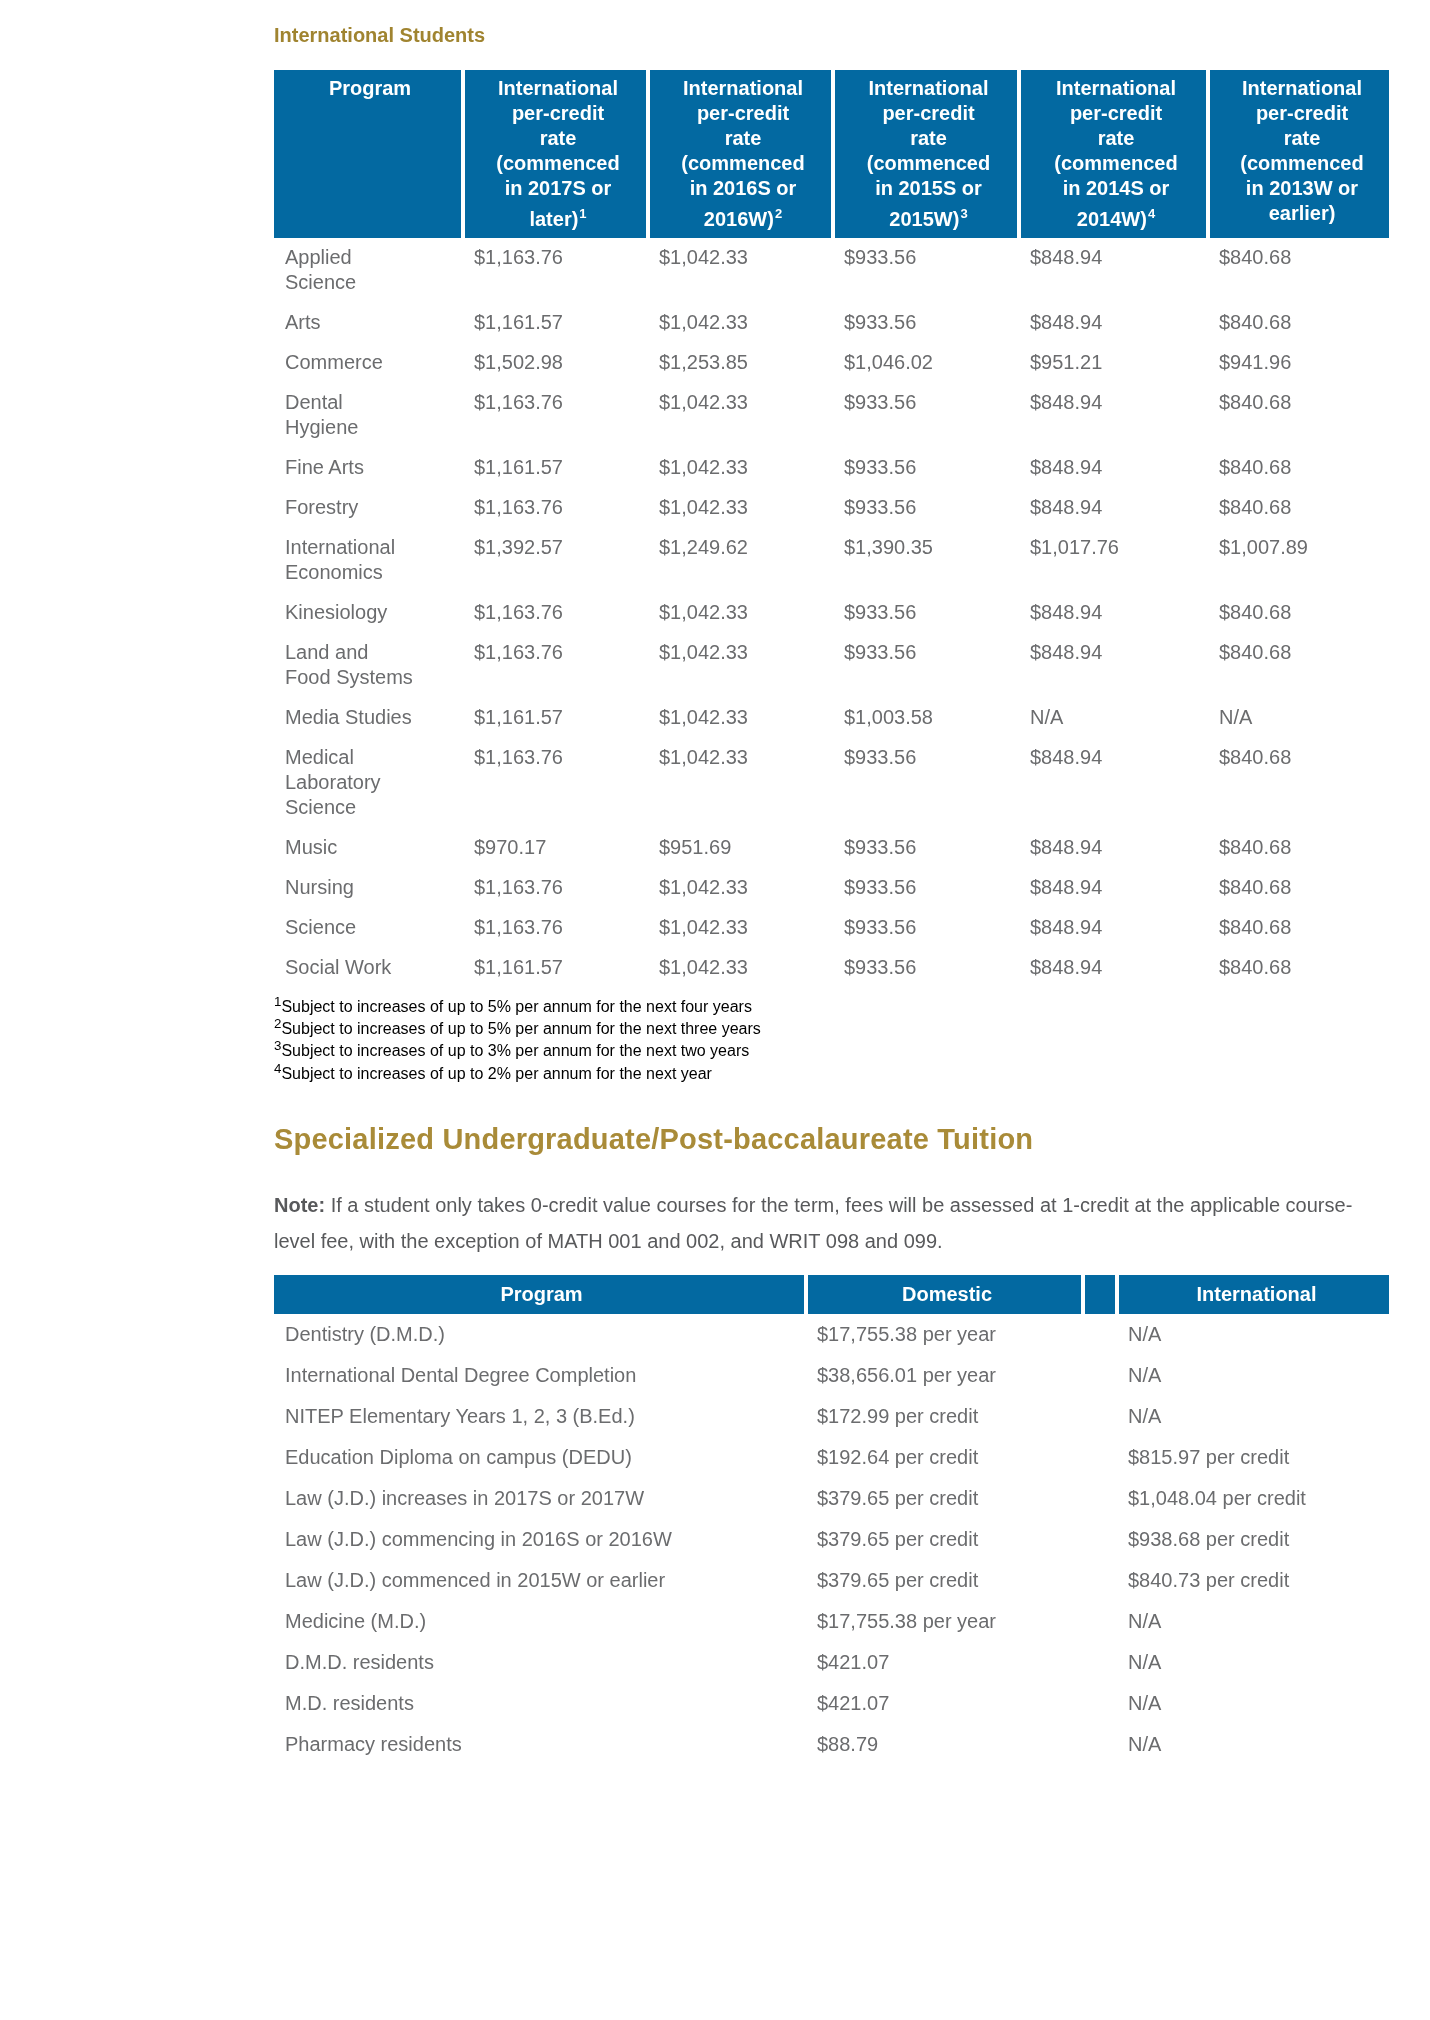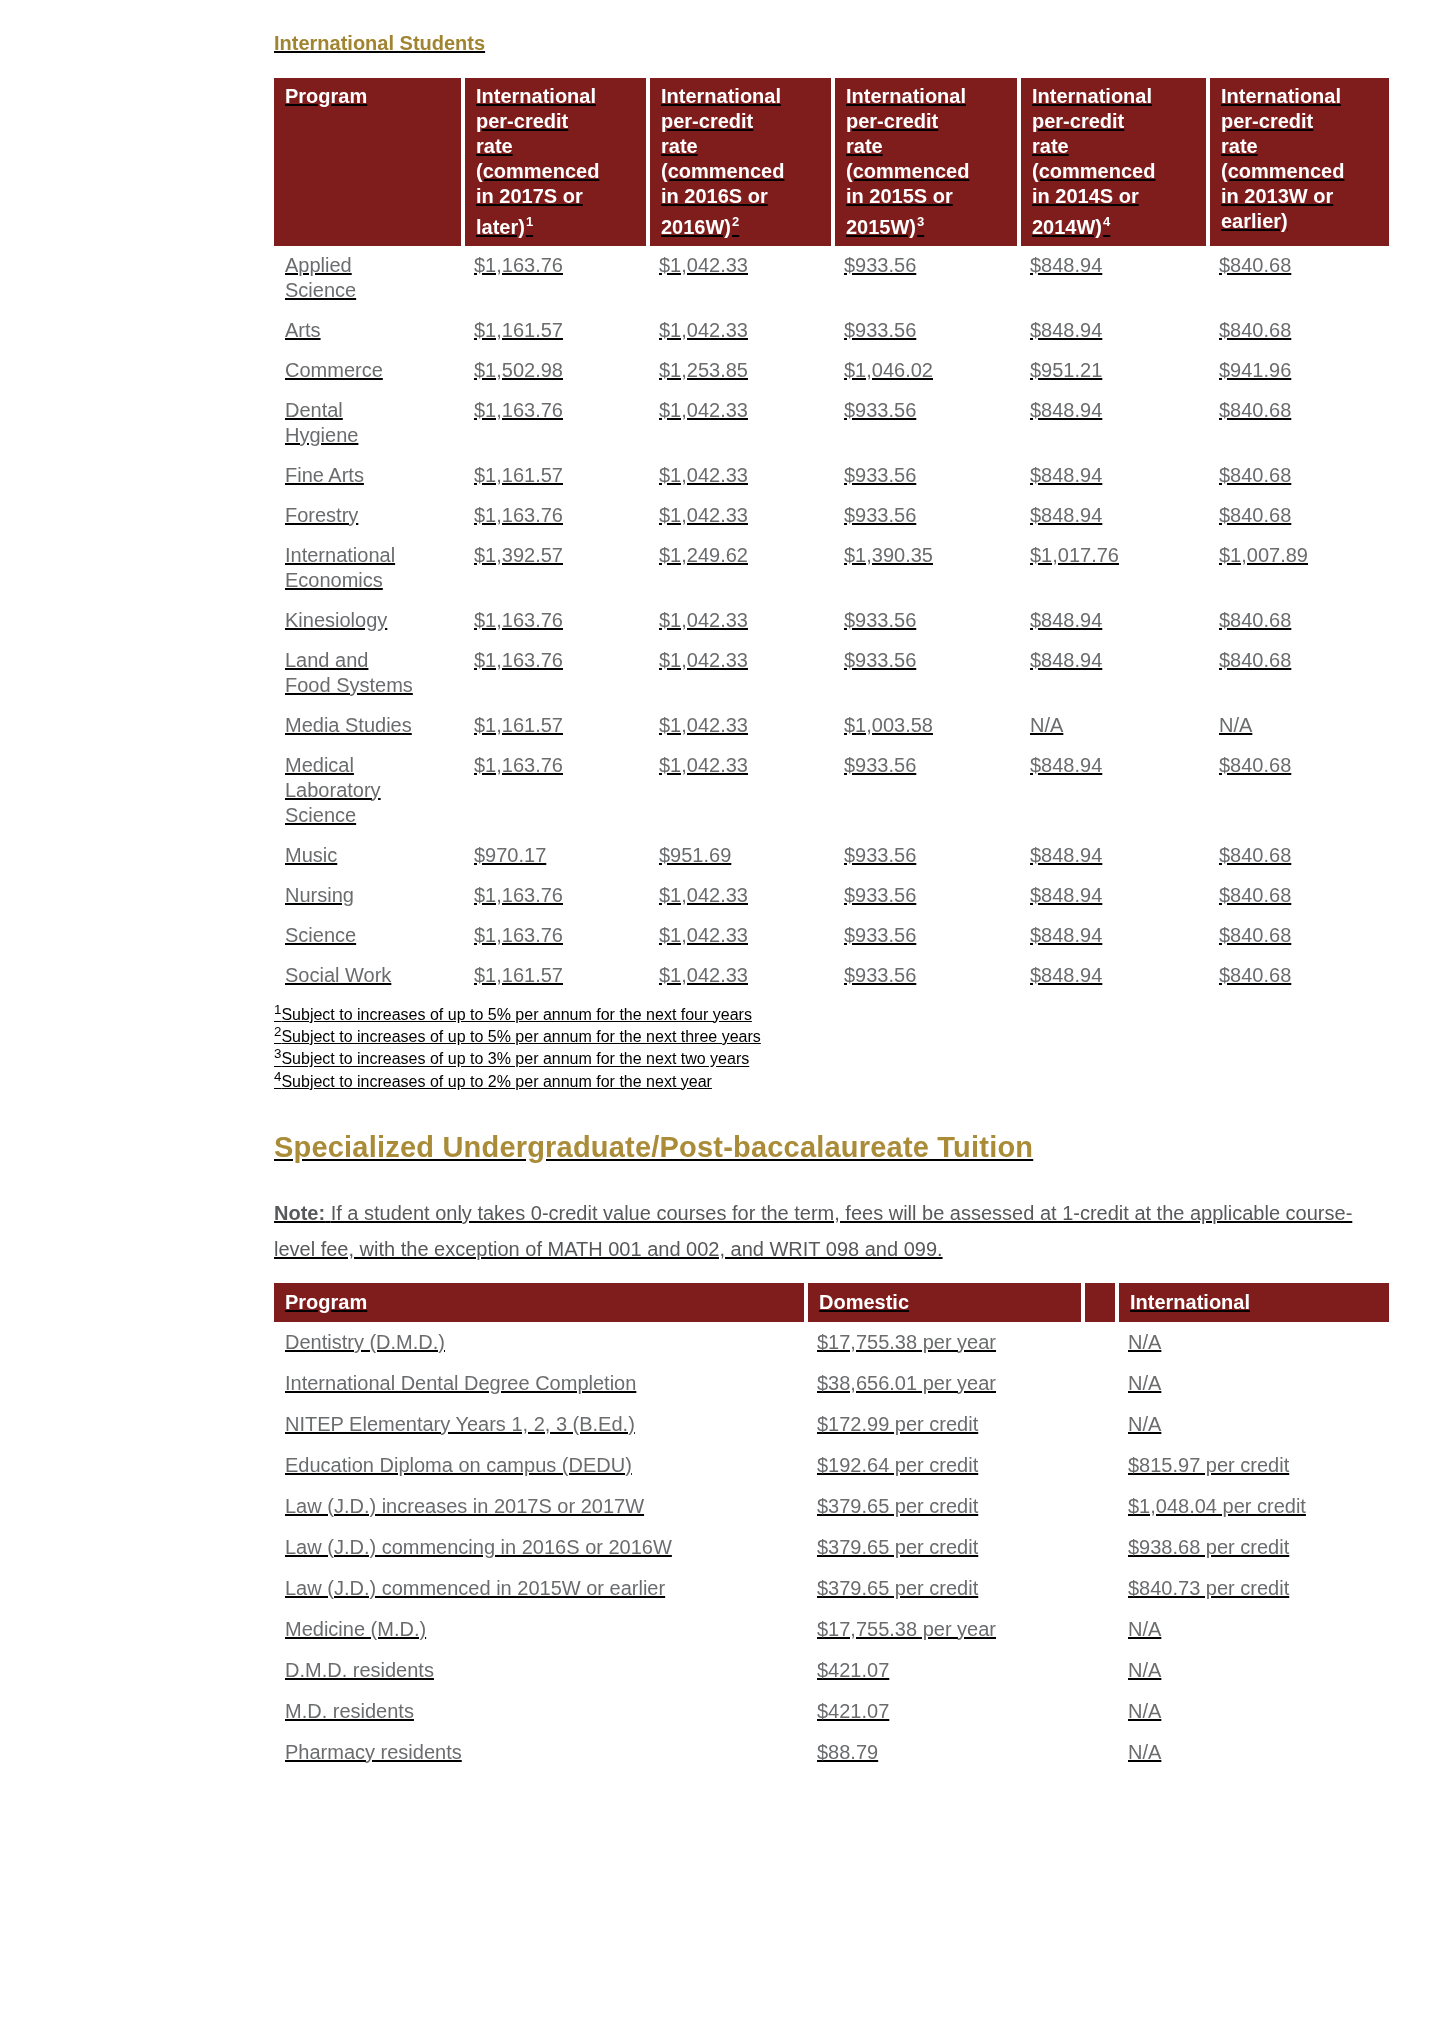--- a/index.html
+++ b/index.html
@@ -2,32 +2,32 @@
 <html><head>
 <meta charset="utf-8">
 <style>
   * { margin:0; padding:0; box-sizing:border-box; }
   html,body { background:#ffffff; }
   body {
     width:1430px;
     font-family:"Liberation Sans","DejaVu Sans",sans-serif;
     -webkit-font-smoothing:antialiased;
   }
-  .page { width:1115px; margin-left:274px; padding-top:32px;text-decoration:underline; }
+  .page { width:1115px; margin-left:274px; padding-top:24px; }
 
   .small-heading {
     color:#a08430; font-size:20px; font-weight:bold;
     margin:0 0 23px 0;
   }
 
   table.t { border-collapse:collapse; table-layout:fixed; width:1115px; }
   table.t th {
-    background:#7f1d1d; color:#ffffff;
+    background:#0369a1; color:#ffffff;
     font-size:20px; line-height:25px; font-weight:bold;
-    text-align:left; vertical-align:top;
+    text-align:center; vertical-align:top;
     padding:6px 6px 6px 11px;
     border-left:4px solid #ffffff;
     white-space:pre-line;
   }
   table.t th:first-child { border-left:0; }
   table.t td {
     color:#6b6c6e; font-size:20px; line-height:25px;
     text-align:left; vertical-align:top;
     padding:7px 6px 8px 11px;
   }

